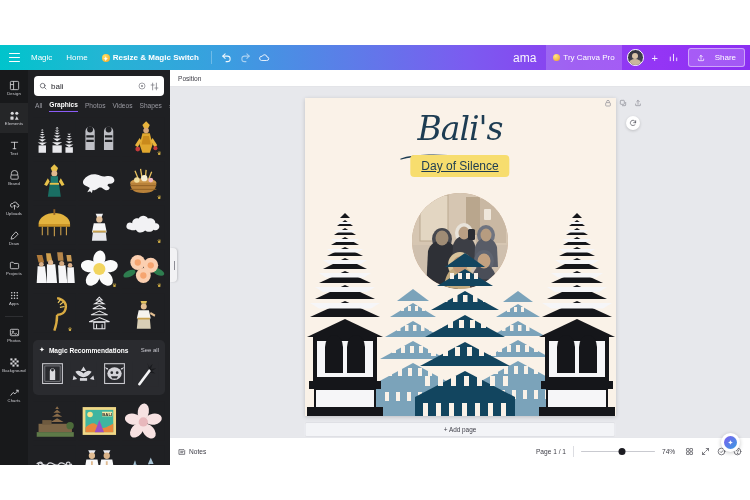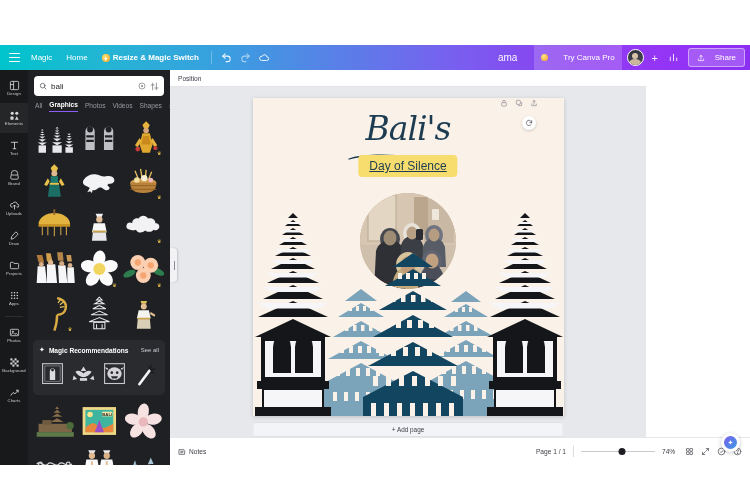--- a/index.html
+++ b/index.html
@@ -38,25 +38,25 @@
   .star-badge::after {
     content: "✦"; position: absolute; left: 50%; top: 50%;
     transform: translate(-50%,-50%); font-size: 6px; color: #fff;
   }
   .tb-sep { width: 1px; height: 13px; background: rgba(255,255,255,.28); margin: 0 5px; }
   .tb-icon {
     width: 19px; height: 19px; display: flex; align-items: center; justify-content: center;
     color: #fff; opacity: .92; cursor: pointer; border-radius: 3px; font-size: 10px;
   }
   .tb-right { margin-left: auto; display: flex; align-items: center; gap: 2px; padding-right: 5px; }
-  .uname { color: #fff; font-size: 10px; opacity: .95; margin-right: 15px; }
+  .uname { color: #fff; font-size: 12px; opacity: .95; margin-right: 0; }
   .pro-btn {
     background: rgba(255,255,255,.18); color: #fff; font-size: 8px;
-    padding: 12px 7px; border-radius: 3px; display: flex; align-items: center; gap: 15px;
-    cursor: pointer; white-space: nowrap;
+    padding: 12px 7px; border-radius: 3px; display: flex; align-items: center; gap: 3px;
+    cursor: pointer; white-space: nowrap; margin-left: 8px;
   }
   .pro-dot {
     width: 7px; height: 7px; border-radius: 50%;
     background: radial-gradient(circle at 35% 30%, #ffe58a, #f0a020);
   }
   .avatar {
     width: 17px; height: 17px; border-radius: 50%;
     background: linear-gradient(160deg,#2f2f3a 0%, #4a4a58 100%);
     border: 1.5px solid #fff; position: relative; overflow: hidden;
     margin-left: 3px; cursor: pointer;
@@ -150,21 +150,21 @@
   .collapse-handle {
     position: absolute; left: 170px; top: 248px; width: 7px; height: 34px;
     background: #f2f2f4; border-radius: 0 4px 4px 0; z-index: 19;
     display: flex; align-items: center; justify-content: center; cursor: pointer;
     box-shadow: 1px 0 2px rgba(0,0,0,.15);
   }
   .collapse-handle i { width: 2px; height: 9px; border-right: 1px solid #8d8d95; }
 
   
   .editor {
-    position: absolute; left: 170px; top: 70px; width: 476px; height: 395px;
+    position: absolute; left: 170px; top: 70px; width: 580px; height: 395px;
     background: #e7e8ec;
   }
   .postbar {
     height: 17px; background: #fff; border-bottom: 1px solid #e3e4e8;
     display: flex; align-items: center; padding: 0 8px;
   }
   .postbar-lbl { font-size: 6.6px; color: #3d3d46; cursor: pointer; }
 
   .canvas-area {
     position: relative; height: 357px; display: flex;

